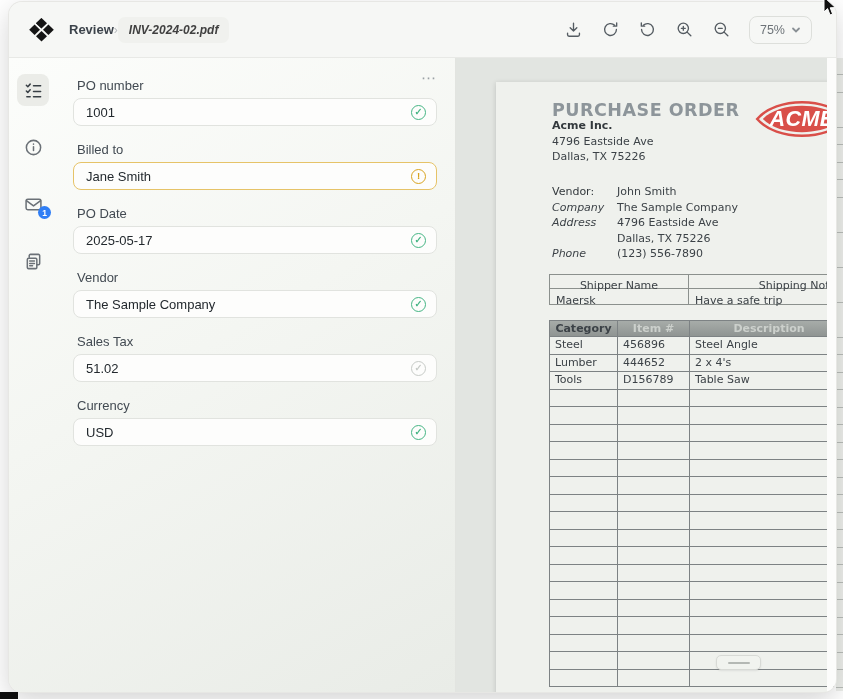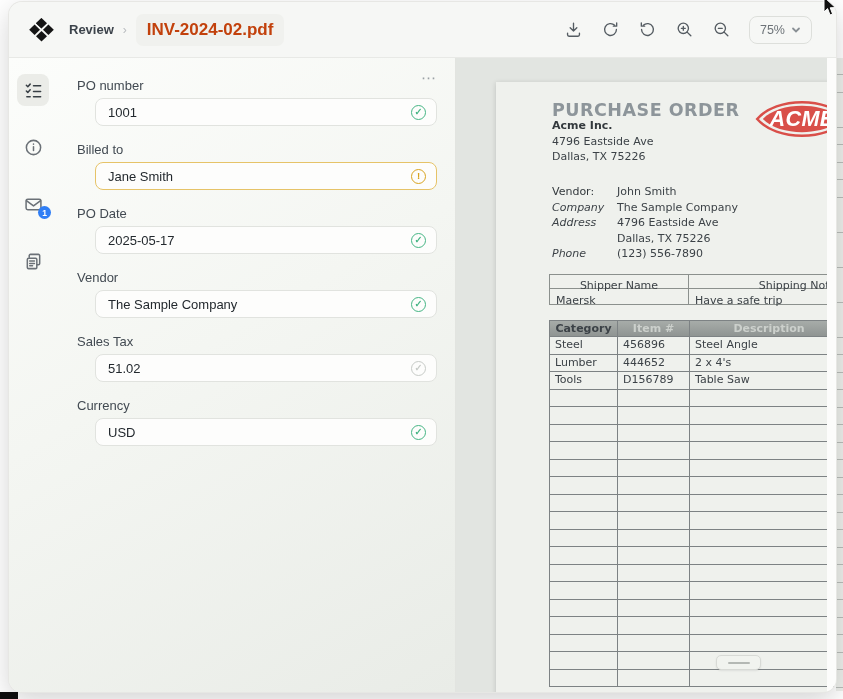--- a/index.html
+++ b/index.html
@@ -23,25 +23,25 @@
     background:#f6f7f5; border-radius:13px; overflow:hidden;
     box-shadow:0 0 0 1px #e7e7e4, 0 8px 28px rgba(0,0,0,.18);
   }
 
   
   .topbar {
     height:56px; display:flex; align-items:center; padding:0 16px 0 19px;
     background:#f6f7f5; border-bottom:1px solid #e8e9e6;
   }
   .logo { width:27px; height:25px; flex:0 0 auto; }
-  .crumb { display:flex; align-items:center; margin-left:14px; gap:9px; }
+  .crumb { display:flex; align-items:center; margin-left:14px; }
   .crumb-link { font-size:13px; font-weight:bold; color:#3c434b; cursor:default; }
   .crumb-sep { color:#b9bdc0; font-size:12px; }
   .crumb-pill { background:#f0f1ee; border-radius:7px; padding:6px 11px;
-                font-size:17px; font-weight:bold; color:#c2410c; }
+                font-size:12px; font-weight:bold; color:#404040;font-style:italic; }
   .tb-spacer { flex:1; }
   .toolbar { display:flex; align-items:center; gap:17px; margin-right:8px; }
   .tb-btn { width:20px; height:20px; color:#555c62; display:flex; align-items:center; justify-content:center; }
   .tb-btn svg { width:19px; height:19px; stroke:currentColor; fill:none; stroke-width:1.7; stroke-linecap:round; stroke-linejoin:round; }
   .zoom-pill { display:flex; align-items:center; gap:6px; border:1px solid #dddfdb; border-radius:8px;
                padding:6px 10px; color:#6d7378; font-size:12.5px; background:transparent; }
   .zoom-pill svg { width:10px; height:10px; stroke:#8a9095; fill:none; stroke-width:1.8; stroke-linecap:round; }
 
   
   .content { position:absolute; top:56px; left:0; right:0; bottom:0; display:flex; }
@@ -62,21 +62,21 @@
                 display:flex; align-items:center; justify-content:center; padding:0 3px; }
 
   
   .form { flex:1; position:relative; padding:19px 18px 0 16px; }
   .ellipsis-btn { position:absolute; top:12px; right:18px; color:#9aa0a5; font-size:15px; letter-spacing:1px; line-height:1; cursor:default; }
   .group { margin-bottom:15px; }
   .group.items-group { margin-top:20px; }
   .f-label { font-size:13px; color:#424a52; margin:0 0 3px 4px; line-height:18px; }
   .f-input {
     height:28px; background:#fdfdfc; border:1px solid #e1e3df; border-radius:8px;
-    display:flex; align-items:center; padding:0 10px 0 12px; justify-content:space-between;margin-left:22px;
+    display:flex; align-items:center; padding:0 10px 0 12px; justify-content:space-between;
   }
   .f-val { font-size:13px; color:#23292e; }
   .status-icon { width:15px; height:15px; border:1.4px solid currentColor; border-radius:50%;
                  display:flex; align-items:center; justify-content:center;
                  font-size:9.5px; font-weight:bold; line-height:1; }
   .status-icon::after { content:"\2713"; }
   .f-input[data-status="valid"]   .status-icon { color:#45b584; }
   .f-input[data-status="muted"]   .status-icon { color:#c7cbc7; }
   .f-input[data-status="warning"] { border-color:#e6c368; }
   .f-input[data-status="warning"] .status-icon { color:#d9a421; }

